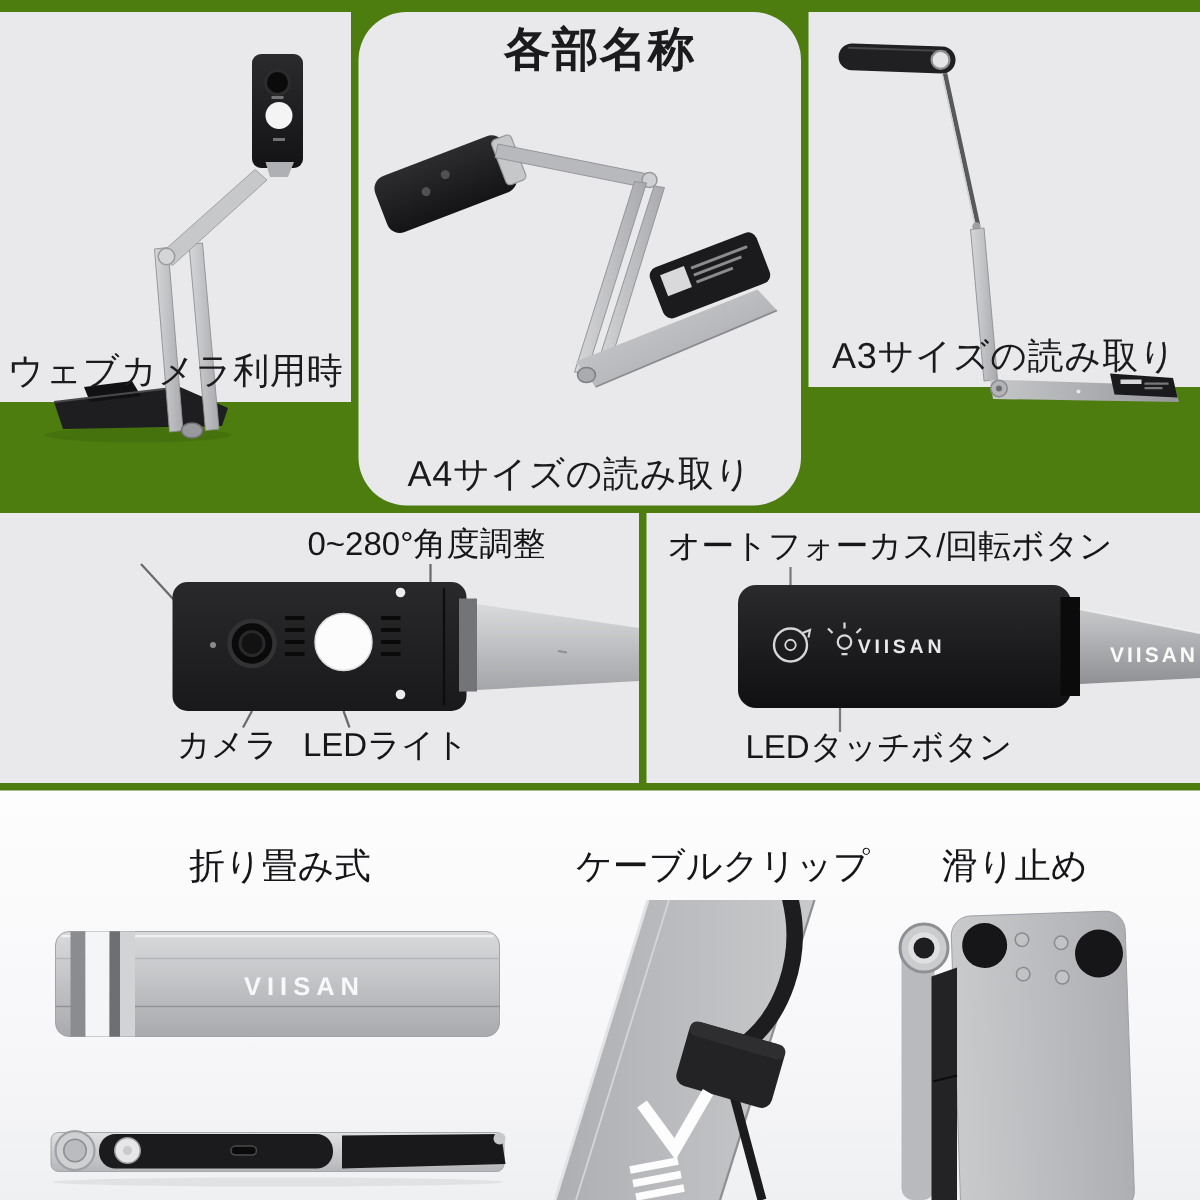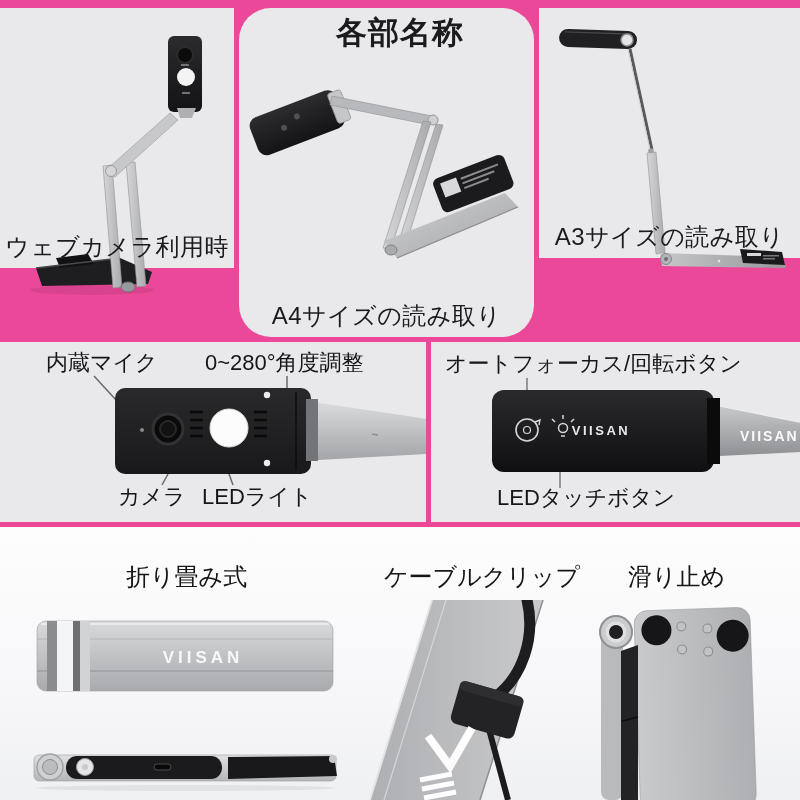--- a/index.html
+++ b/index.html
@@ -1,18 +1,18 @@
 <!DOCTYPE html>
 <html><head>
 <meta charset="utf-8">
 <style>
   html,body { margin:0; padding:0; background:#ffffff; }
   .page {
     position:relative; width:800px; height:800px; overflow:hidden;
-    background:#ec4899; color:#1b1b1d;
+    background:#4d7c0f; color:#1b1b1d;
     font-family:"Liberation Sans","DejaVu Sans",sans-serif;
   }
   .panel { position:absolute; background:#e9e9eb; }
   .page-title {
     position:absolute; left:250px; top:12px; width:300px; z-index:5;
     text-align:center; font-size:31px; font-weight:600; letter-spacing:1px;
   }
   .caption {
     position:absolute; left:0; right:0; bottom:5px; z-index:4;
     text-align:center; font-size:24px; font-weight:500; letter-spacing:0.5px;
@@ -155,21 +155,20 @@
       <circle cx="229" cy="86" r="19" fill="#fcfcfd" stroke="#dedee0" stroke-width="1"></circle>
       <path d="M190 70h13 M190 78h13 M190 86h13 M190 94h13" stroke="#0a0a0b" stroke-width="2.6"></path>
       <path d="M254 70h13 M254 78h13 M254 86h13 M254 94h13" stroke="#0a0a0b" stroke-width="2.6"></path>
       <circle cx="267" cy="53" r="3.2" fill="#ececee"></circle>
       <circle cx="267" cy="121" r="3.2" fill="#ececee"></circle>
       <rect x="306" y="57" width="12" height="62" fill="#737477"></rect>
       <polygon points="318,60 426,76 426,112 318,118" fill="url(#armG4)"></polygon>
       <polyline points="318,60 426,76" fill="none" stroke="#e8e9ea" stroke-width="1.5"></polyline>
       <line x1="372" y1="92" x2="378" y2="93" stroke="#8d8e91" stroke-width="1.5"></line>
     </svg>
-    <div class="label" style="left:46px;top:6px;">内蔵マイク</div>
     <div class="label" style="left:205px;top:6px;">0~280°角度調整</div>
     <div class="label" style="left:118px;top:140px;text-align:center;">カメラ</div>
     <div class="label" style="left:202px;top:140px;">LEDライト</div>
   </div>
 
   <div class="panel" style="left:431px;top:342px;width:369px;height:180px;">
     <svg class="photo-svg" style="left:0;top:0;" width="369" height="180" viewBox="0 0 369 180">
       <defs>
         <linearGradient id="headG5" x1="0" y1="0" x2="0" y2="1">
           <stop offset="0" stop-color="#2a2a2c"></stop>

